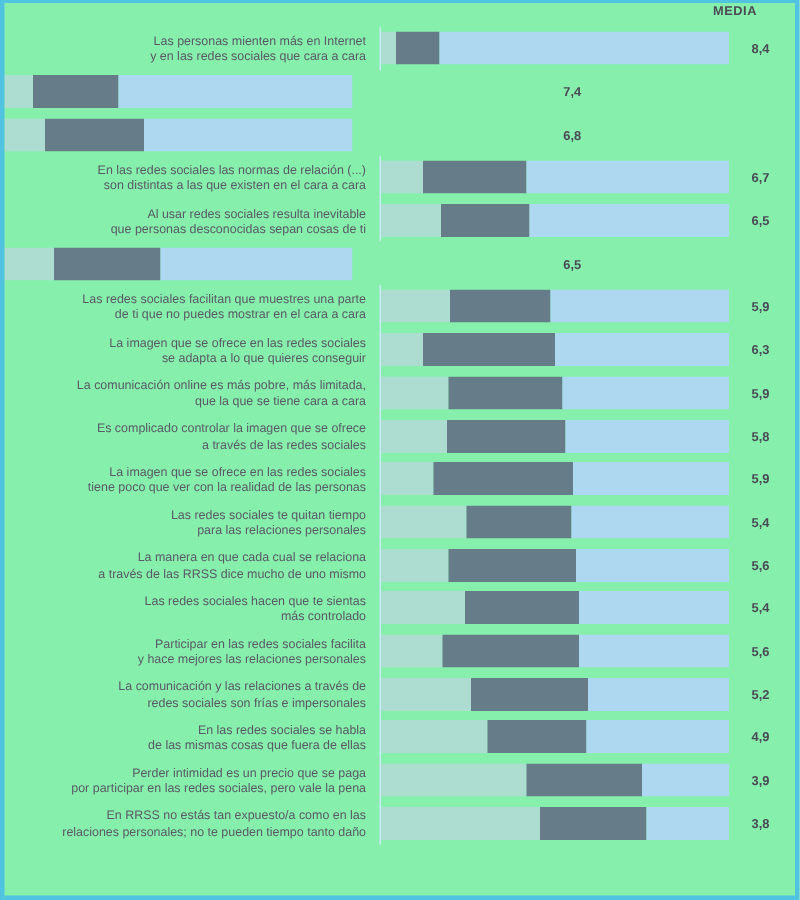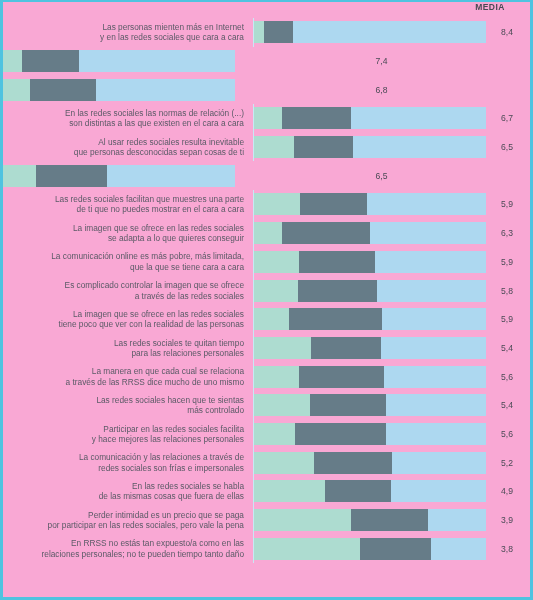--- a/index.html
+++ b/index.html
@@ -11,21 +11,21 @@
     width: 533px;
     height: 600px;
     font-family: "Liberation Sans", sans-serif;
     overflow: hidden;
   }
   #frame {
     position: relative;
     width: 533px;
     height: 600px;
     box-sizing: border-box;
-    background: #f9a8d4;
+    background: #86efac;
     border-left: 3px solid #4FC3E0;
     border-right: 3px solid #4FC3E0;
   }
   #topline {
     position: absolute;
     left: 0; right: 0; top: 0;
     height: 2px;
     background: #4FC3E0;
   }
   #bottomline {
@@ -83,20 +83,21 @@
   .seg-a { background: #ADDCD0; height: 100%; }
   .seg-b { background: #667C88; height: 100%; }
   .seg-c { background: #ADD8F0; height: 100%; }
   .media {
     flex: 1;
     text-align: center;
     font-size: 8.6px;
     color: #4A4A55;
     padding-left: 4px;
     padding-right: 6px;
+    font-weight: bold;
   }
 </style>
 </head>
 <body>
 
 <div id="frame">
   <div id="topline"></div>
   <div id="bottomline"></div>
 
   <div id="header">MEDIA</div>

